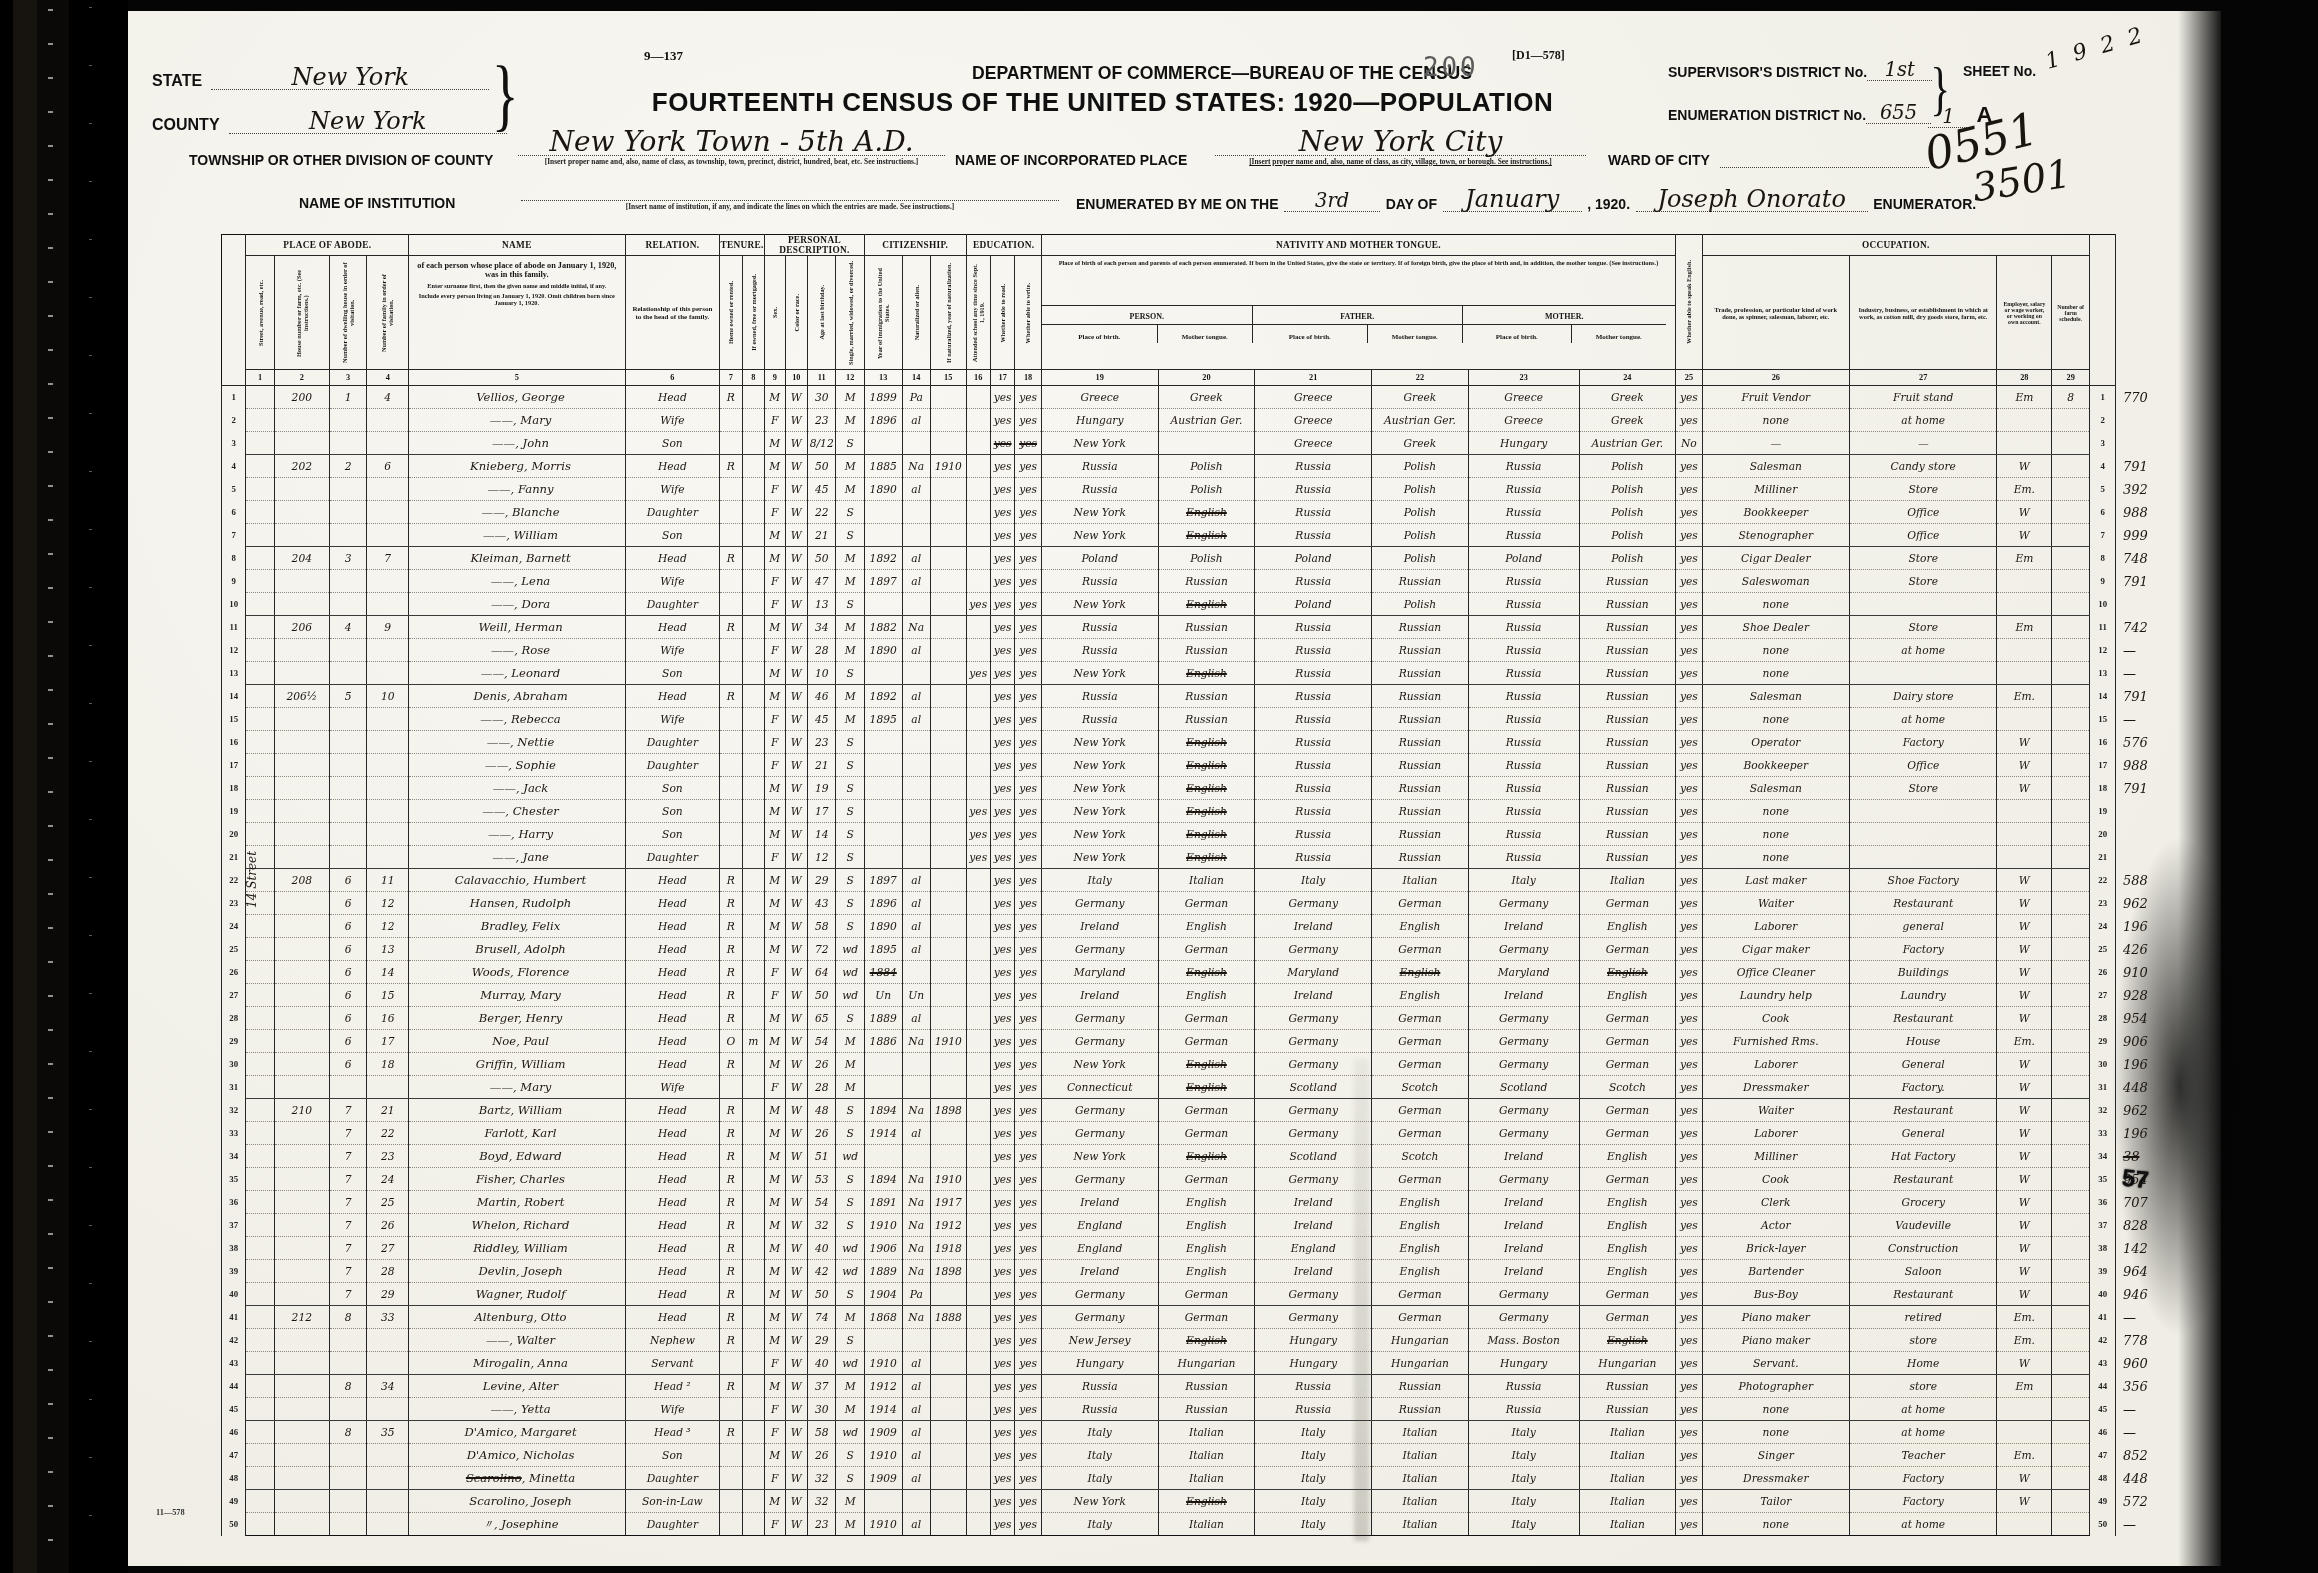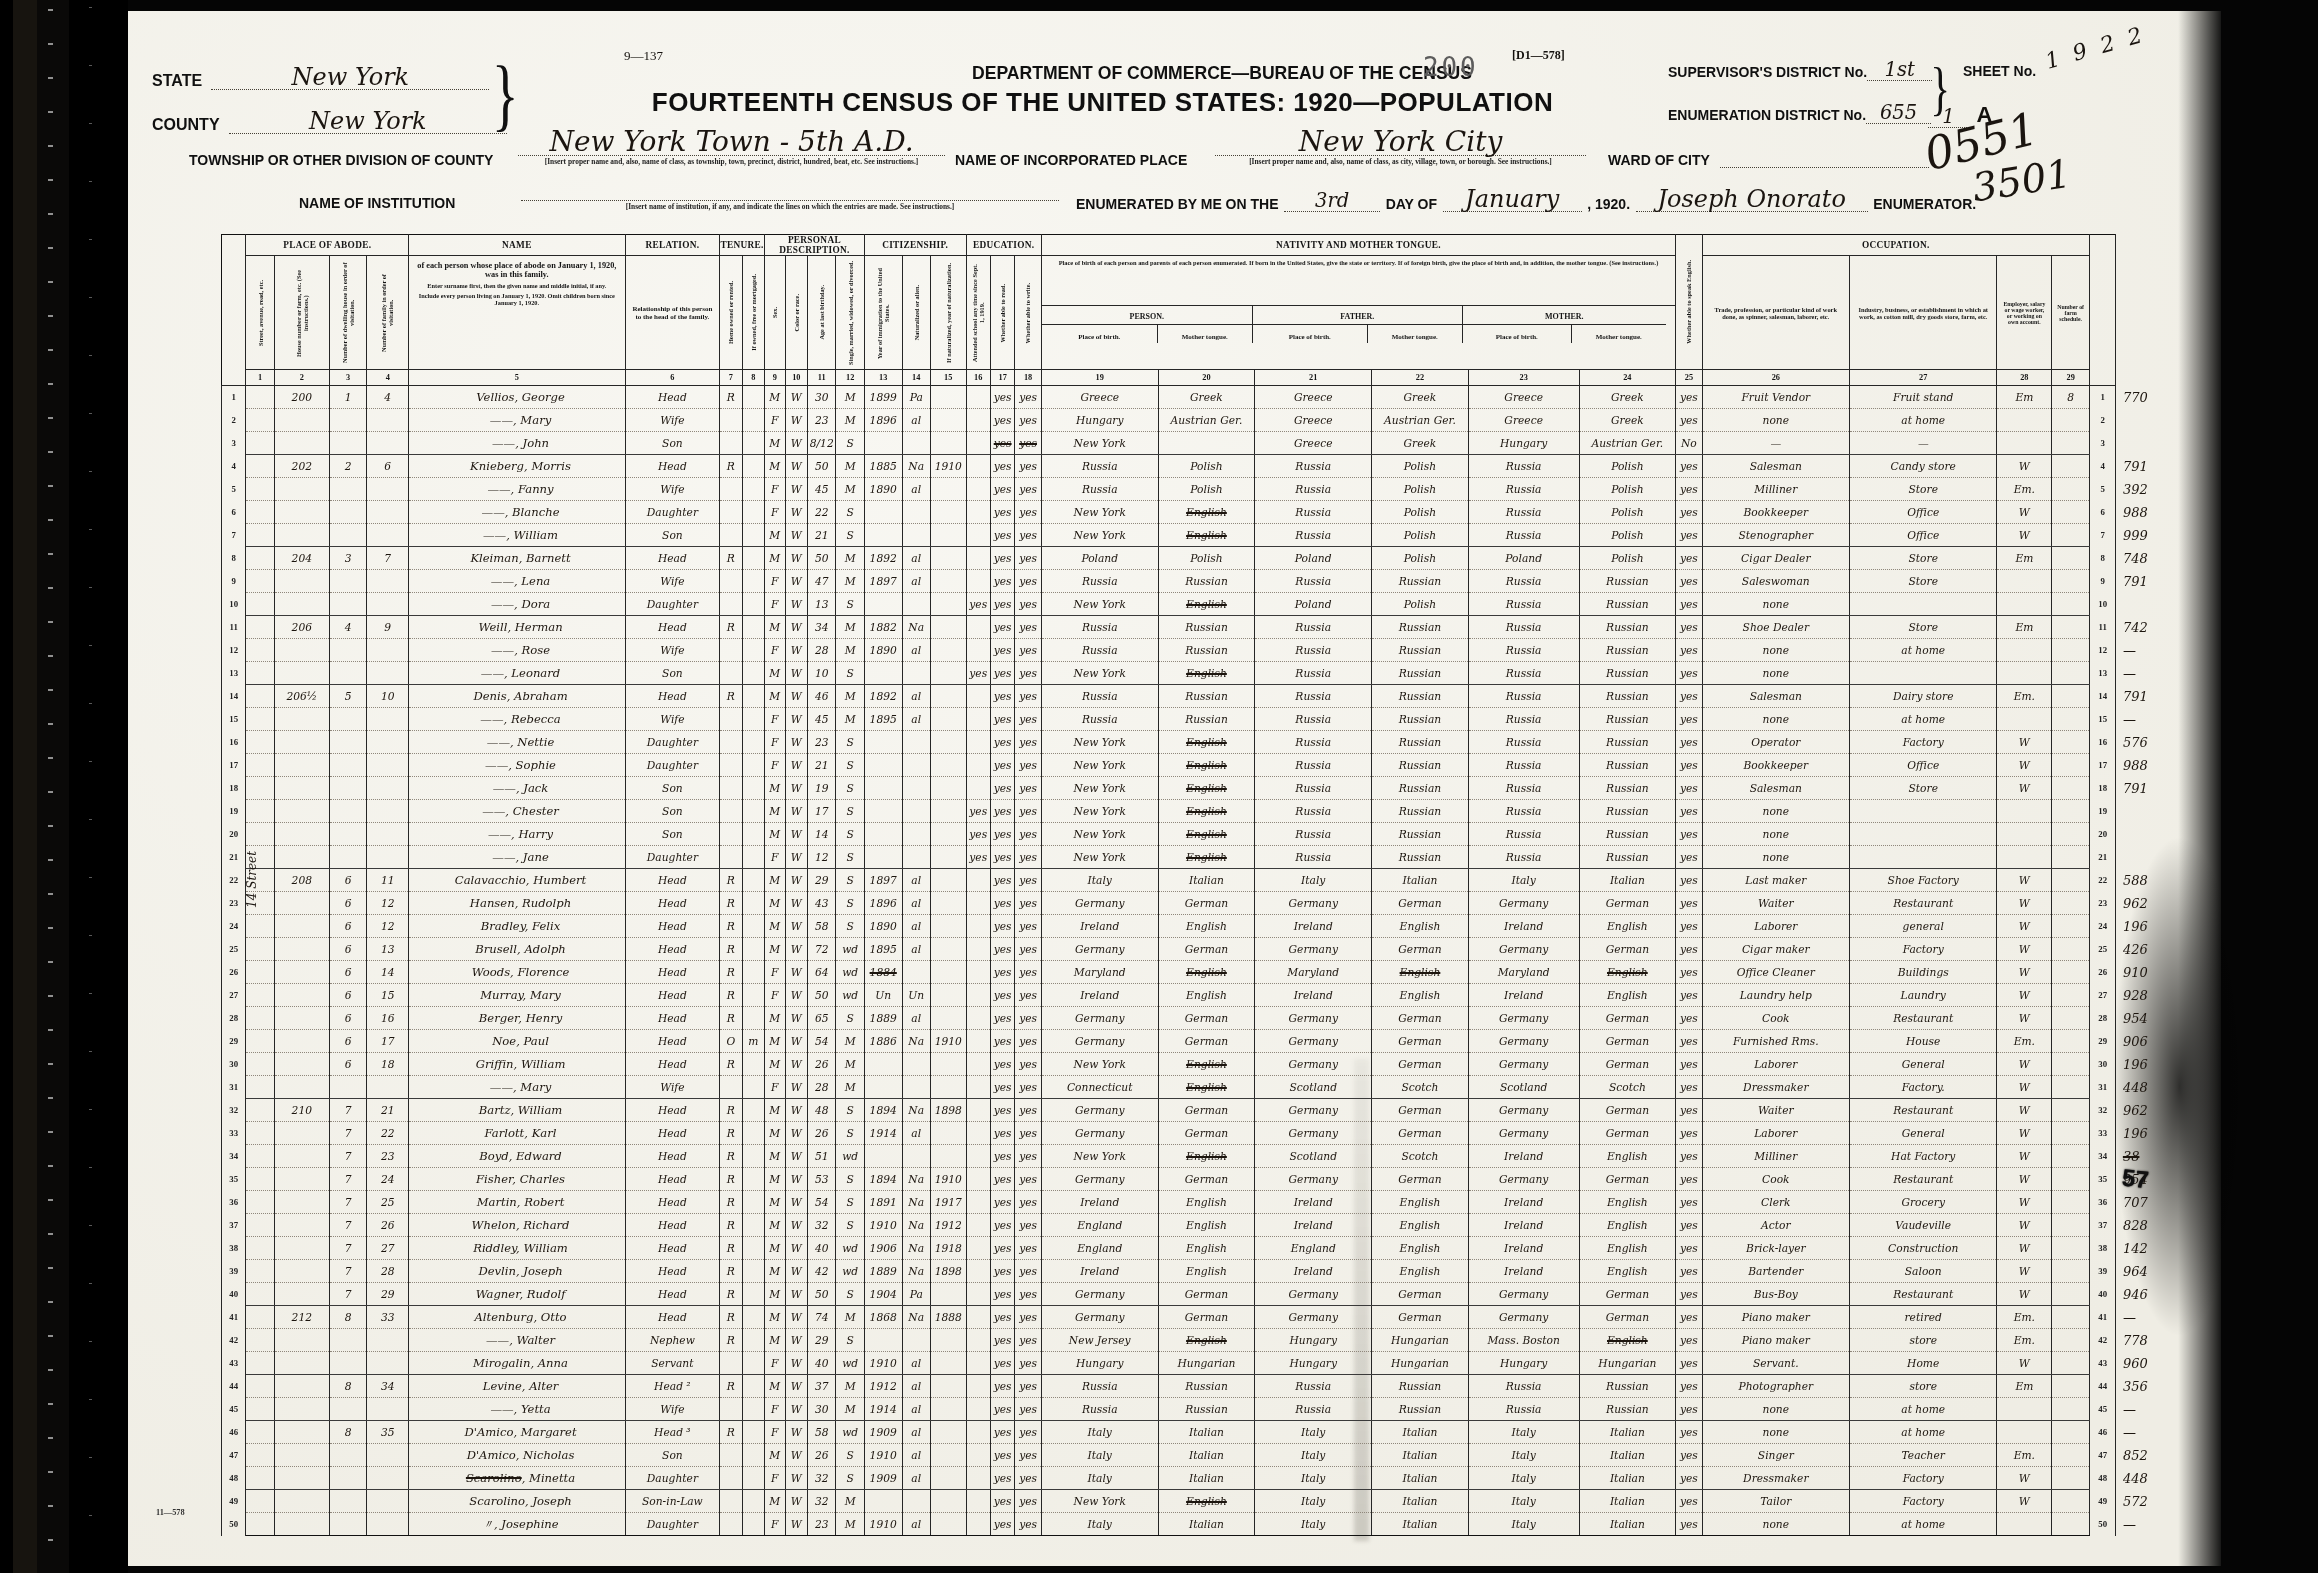--- a/index.html
+++ b/index.html
@@ -19,21 +19,21 @@
   .paper .stain{position:absolute;left:1226px;top:1048px;width:15px;height:482px;
     background:linear-gradient(0deg,rgba(40,35,25,.18),rgba(40,35,25,.05));filter:blur(1.9px);}
   .abs{position:absolute;}
   .lbl{font-family:"Liberation Sans",sans-serif;font-weight:bold;color:#101010;}
   .hw{font-family:"DejaVu Serif",serif;font-style:italic;color:#1b1510;}
   .slot{display:inline-block;border-bottom:1.9px dotted #454035;text-align:center;vertical-align:bottom;}
   .cap{display:block;font-family:"Liberation Serif",serif;font-weight:bold;font-size:7.4px;color:#222;text-align:center;margin-top:0.9px;}
   .brace{font-family:"Liberation Serif",serif;font-weight:normal;color:#111;}
   s{text-decoration-thickness:1.9px;}
   
-  .form-code{left:496px;top:37px;font-size:13px;font-weight:normal;}
+  .form-code{left:516px;top:37px;font-size:13px;font-weight:bold;}
   .dept{left:751px;top:52px;width:686px;text-align:center;font-size:17.6px;}
   .stamp200{left:1295px;top:41px;font-family:"DejaVu Sans Mono",monospace;font-size:26px;color:#5c5c5c;letter-spacing:2.8px;}
   .plate{left:1384px;top:37px;font-size:12px;font-weight:bold;}
   .title{left:427px;top:76px;width:1095px;text-align:center;font-size:26px;letter-spacing:0.5px;}
   .staterow{left:24px;top:54px;}  .countyrow{left:24px;top:98px;}
   .staterow .lbl,.countyrow .lbl{font-size:16px;}
   .staterow .slot,.countyrow .slot{width:278px;margin-left:9.3px;}
   .hw-big{font-size:24px;line-height:24px;}
   .brace1{left:358px;top:41px;font-size:80px;line-height:85px;transform:scaleX(.7);}
   .suprow{left:1540px;top:50px;} .enumdrow{left:1540px;top:93px;}
@@ -46,21 +46,21 @@
   .sheetval{left:1800px;top:91px;}
   .sheetval .slot{width:41px;}
   .sheetletter{font-family:"Liberation Sans",sans-serif;font-weight:bold;font-size:22px;margin-left:7.4px;}
   .scrawlA{left:1796px;top:104px;font-size:45px;transform:rotate(-14deg);}
   .scrawlB{left:1844px;top:147px;font-size:39px;transform:rotate(-9deg);}
   .townlbl{left:24px;top:141px;margin-left:37px;}
   .townslot{left:390px;top:119px;width:427px;text-align:center;}
   .townslot .slot,.incorpslot .slot,.instslot .slot,.wardslot{width:100%;}
   .hw-town{font-size:28px;line-height:24px;}
   .incorplbl{left:827px;top:141px;}
-  .incorpslot{left:1087px;top:119px;width:371px;text-align:center;}
+  .incorpslot{left:1087px;top:119px;width:371px;text-align:center;text-decoration:underline;}
   .wardlbl{left:1480px;top:141px;}
   .wardslot{left:1592px;top:139px;width:209px;display:inline-block;border-bottom:1.9px dotted #454035;height:16.7px;}
   .instlbl{left:171px;top:184px;}
   .instslot{left:393px;top:169px;width:538px;text-align:center;}
   .instslot .slot{height:20.4px;}
   .enumerated{left:948px;top:176px;display:flex;align-items:flex-end;gap:5.6px;white-space:nowrap;}
   .enumerated .lbl{font-size:14px;}
   .enumerated .slot.day{width:96px;} .enumerated .slot.month{width:139px;} .enumerated .slot.ename{width:232px;}
   .footercode{left:28px;top:1497px;font-size:8.3px;font-weight:bold;color:#333;}
   .streetnote{left:117px;top:840px;writing-mode:vertical-rl;transform:rotate(180deg);font-size:12px;}

